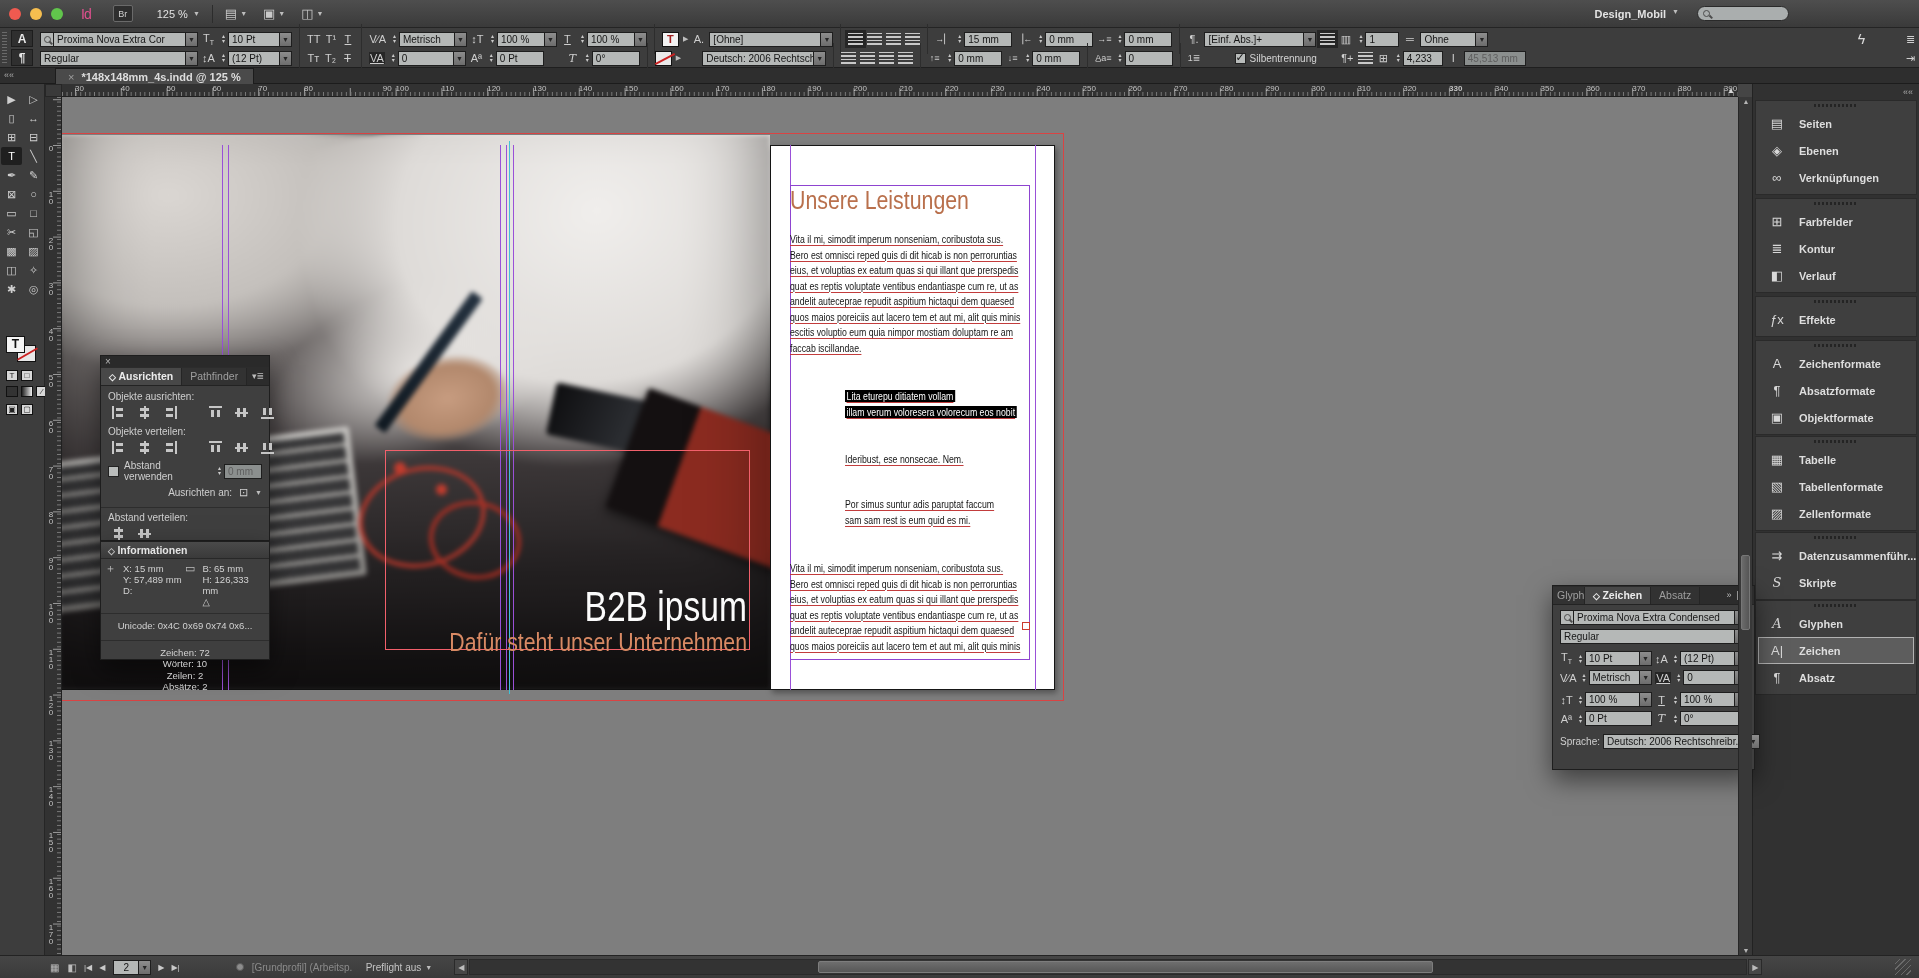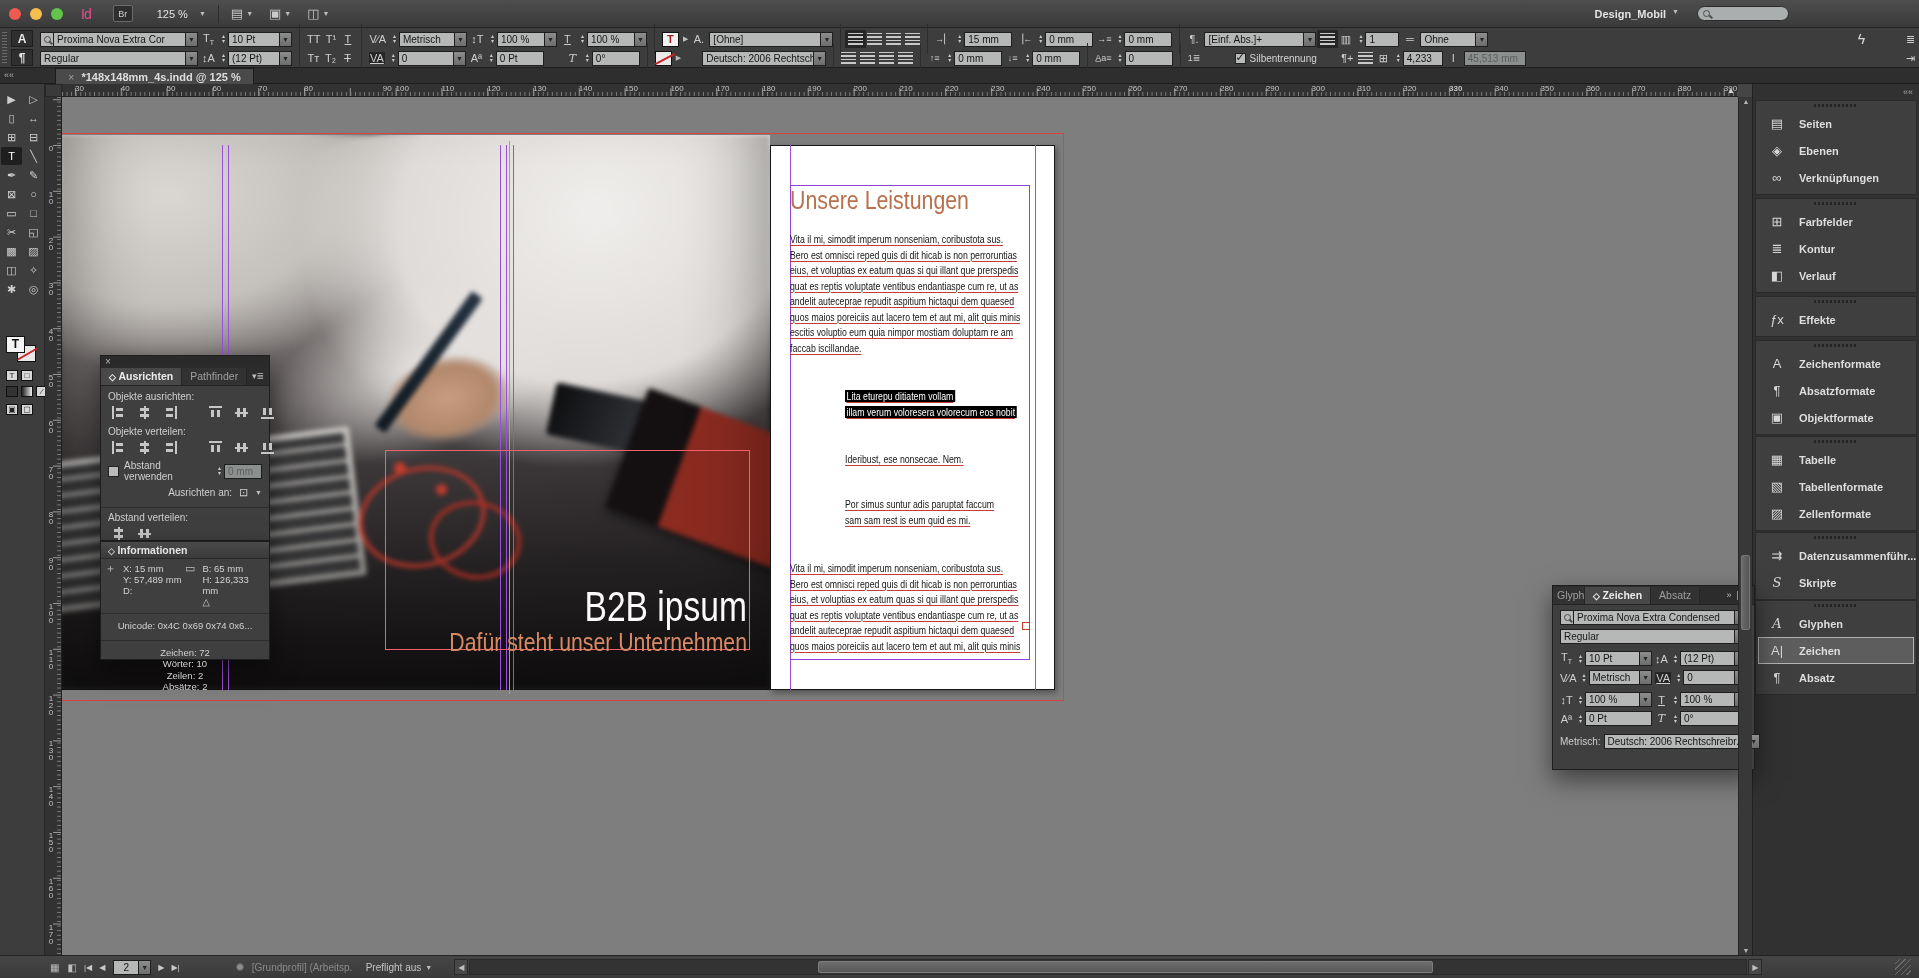--- a/index.html
+++ b/index.html
@@ -6,21 +6,21 @@
   html,body{width:1919px;height:978px;overflow:hidden;background:#454545;
     font-family:"Liberation Sans",sans-serif;color:#d6d6d6;-webkit-font-smoothing:antialiased}
   .abs{position:absolute}
   
   #appbar{position:absolute;left:0;top:0;width:1919px;height:28px;
     background:linear-gradient(#4e4e4e,#3a3a3a);border-bottom:1px solid #242424;display:flex;align-items:center}
   .tl{width:12px;height:12px;border-radius:50%;margin-left:9px}
   #idlogo{color:#e0508e;font-weight:normal;font-size:14px;margin-left:18px;letter-spacing:-1px}
   #brbtn{margin-left:22px;width:20px;height:17px;background:#2e2e2e;border:1px solid #6a6a6a;
     color:#cfcfcf;font-size:9px;display:flex;align-items:center;justify-content:center;border-radius:2px}
-  .zoomer{margin-left:24px;font-size:11px;color:#e2e2e2;display:flex;align-items:center;gap:11px}
+  .zoomer{margin-left:24px;font-size:11px;color:#e2e2e2;display:flex;align-items:center;gap:5px}
   .caret{font-size:7px;color:#bdbdbd}
   .abar-sep{width:1px;height:18px;background:#2c2c2c;margin:0 12px}
   .abar-ic{font-size:13px;color:#c9c9c9;display:flex;align-items:center;gap:3px;margin-right:16px}
   #workspace{margin-left:auto;font-size:11px;font-weight:bold;color:#e3e3e3;display:flex;gap:6px;align-items:flex-start}
   #searchbox{margin:0 130px 0 18px;width:92px;height:15px;background:#aaaeae;border-radius:8px;
     border:1px solid #2a2a2a;display:flex;align-items:center;padding-left:5px}
   .mag{width:7px;height:7px;border:1.5px solid #4c4c4c;border-radius:50%;position:relative;flex:none}
   .mag::after{content:"";position:absolute;width:4px;height:1.5px;background:#4c4c4c;transform:rotate(45deg);right:-3.5px;bottom:-1.5px}
   
   #cpanel{position:absolute;left:0;top:28px;width:1919px;height:40px;background:#3d3d3d;border-bottom:1px solid #1f1f1f}
@@ -754,21 +754,21 @@
         <span class="st"></span>
         <span class="fld" style="flex:1">0 Pt</span>
       </span>
     <span class="ic" style="font-style:italic;font-family:'DejaVu Serif',serif">T</span>
     <span class="ctl" style="flex:1">
         <span class="st"></span>
         <span class="fld" style="flex:1">0°</span>
       </span>
   </div>
   <div class="cp-line" style="padding-top:6px">
-    <span style="color:#cfcfcf">Metrisch:</span>
+    <span style="color:#cfcfcf">Sprache:</span>
     <span class="ctl" style="flex:1">
       <span class="fld" style="flex:1">Deutsch: 2006 Rechtschreibr...</span>
       <span class="dd"></span>
     </span>
   </div>
 </div>
 
 <div class="panel" style="left:100px;top:355px;width:170px;height:186px">
   <div id="alignhead">
       <span>×</span>

